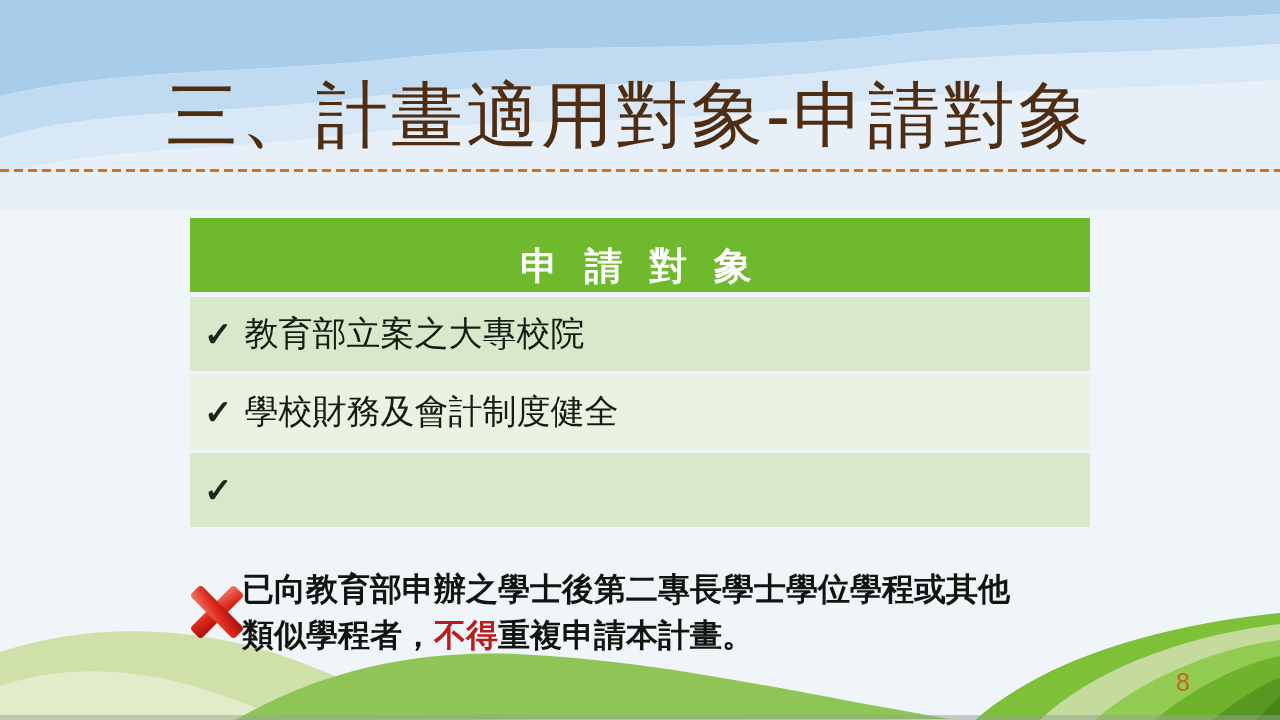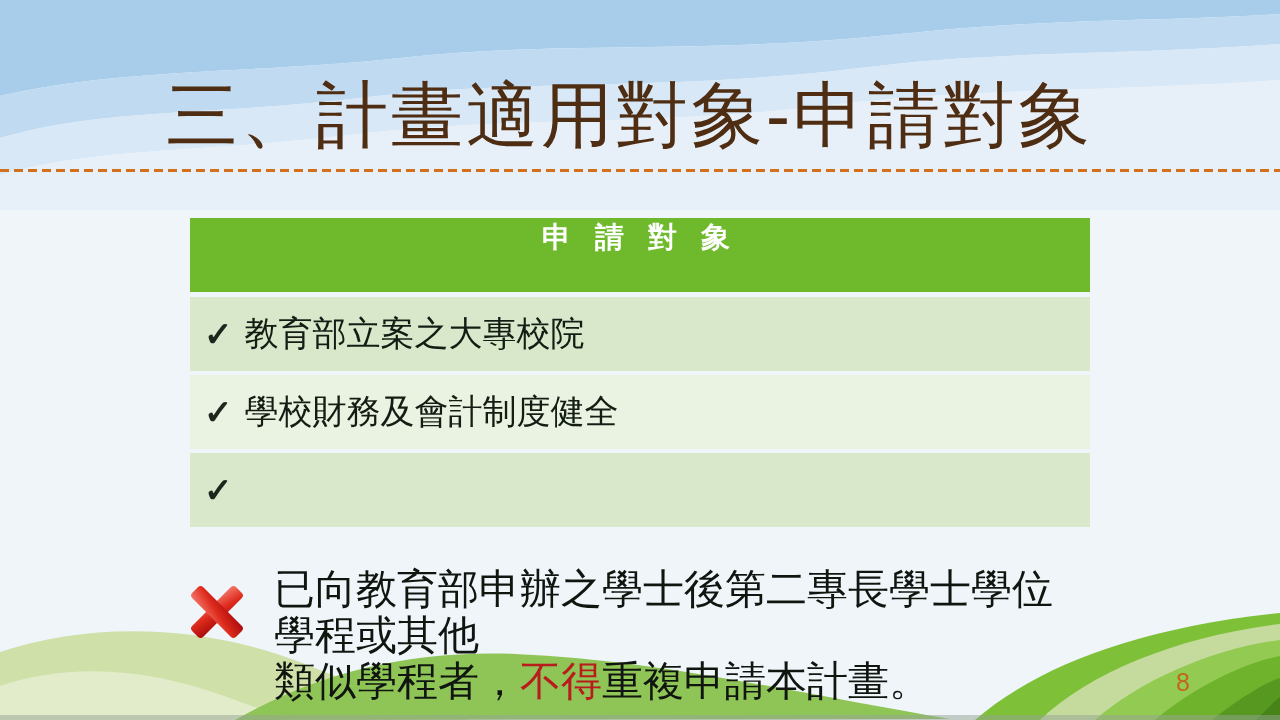--- a/index.html
+++ b/index.html
@@ -12,33 +12,33 @@
 
   .title{position:absolute;left:150px;top:52px;margin:16px;
          font-size:72px;font-weight:400;letter-spacing:3px;
          color:#4e2d12;font-family:"Liberation Sans",sans-serif;white-space:nowrap;}
 
   .divider{position:absolute;left:0;top:169px;width:1280px;height:3px;
            background:repeating-linear-gradient(90deg,#d2701c 0 9px,transparent 9px 14px);}
 
   .table{position:absolute;left:190px;top:218px;width:900px;}
   .thead{height:74px;margin-bottom:5px;background:#6fba2c;color:#ffffff;
-         display:flex;align-items:flex-start;justify-content:center;
-         font-size:29px;font-weight:700;letter-spacing:8px;}
+         display:flex;align-items:flex-end;justify-content:center;
+         font-size:38px;font-weight:700;letter-spacing:8px;}
   .trow{height:74px;margin-bottom:4px;display:flex;align-items:center;
         padding-left:14px;box-sizing:border-box;
         font-family:"Liberation Serif",serif;font-size:34px;color:#141d14;}
   .shade-a{background:#d9e8cb;}
   .shade-b{background:#eaf2e2;}
   .check{margin-right:12px;font-weight:700;color:#1c261c;}
 
   .note{position:absolute;left:186px;top:566px;width:900px;}
   .xicon{position:absolute;left:0;top:12px;width:62px;height:68px;}
-  .notetext{margin-left:88px;font-family:"Liberation Serif",serif;
-            font-size:41px;line-height:46px;color:#101510;}
+  .notetext{margin-left:56px;font-family:"Liberation Serif",serif;
+            font-size:32px;line-height:46px;color:#101510;font-weight:bold;}
   .red{color:#b91c1c;}
 
   .pagenum{position:absolute;left:1176px;top:668px;font-size:25px;
            color:#c2661a;font-family:"Liberation Sans",sans-serif;}
 </style>
 </head>
 <body>
 
 <div class="slide">
 

